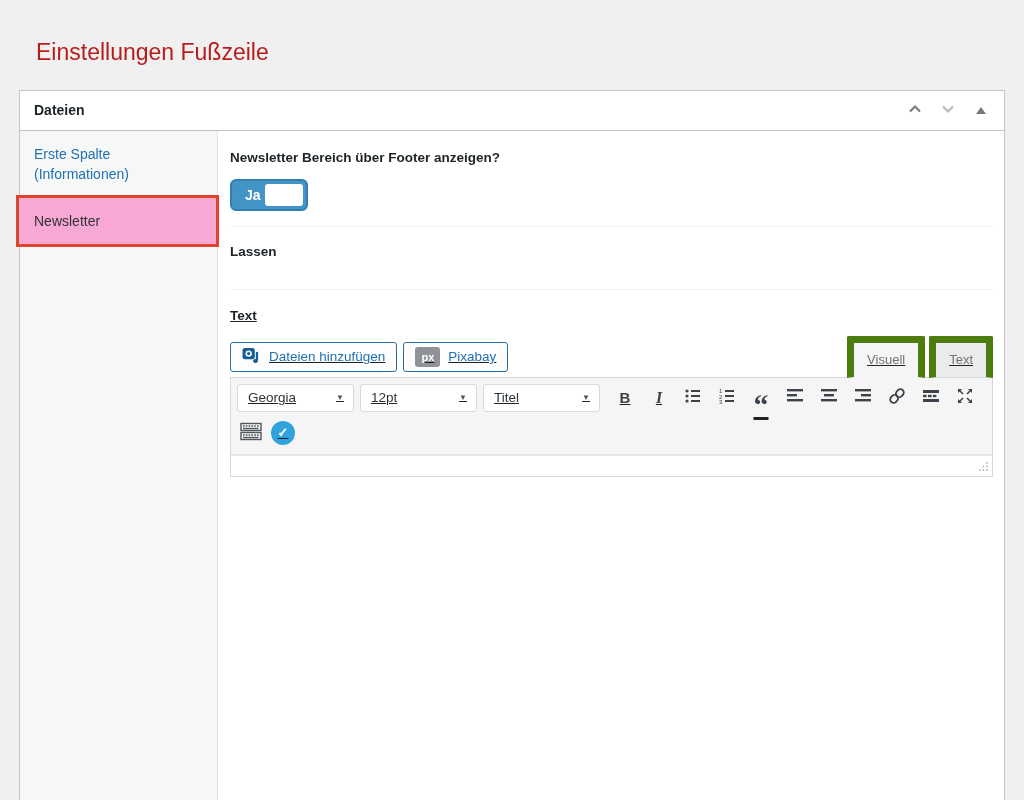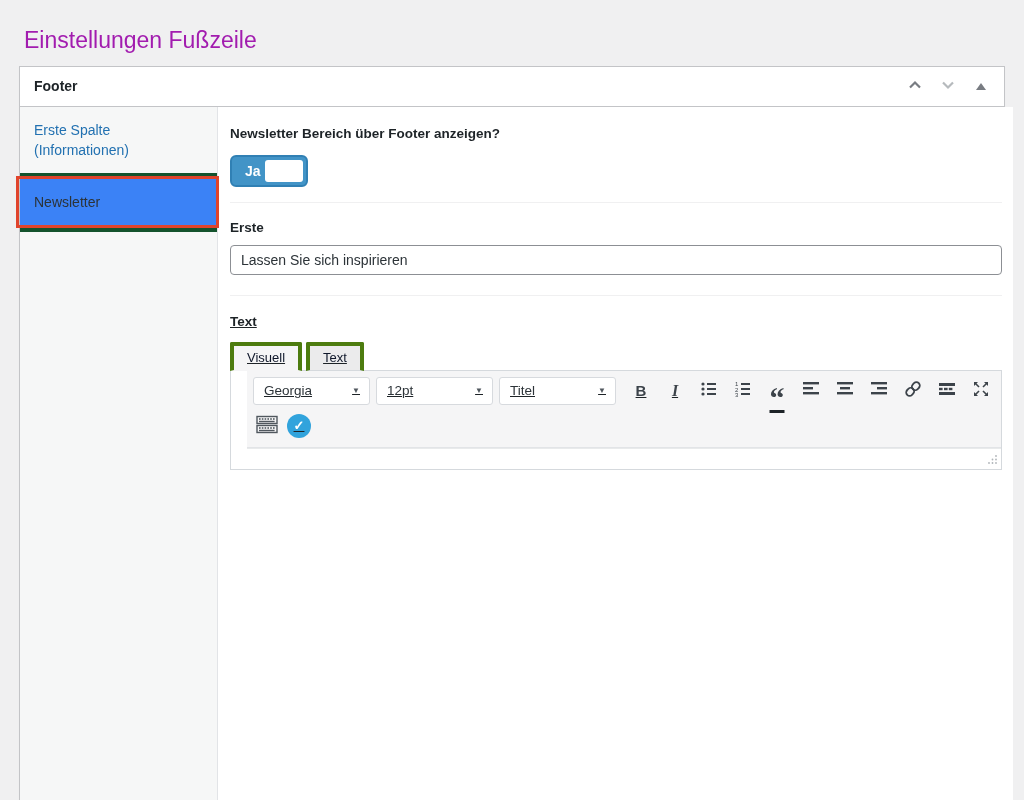--- a/index.html
+++ b/index.html
@@ -4,22 +4,22 @@
 <style>
   * { box-sizing: border-box; }
   html,body { margin:0; padding:0; }
   body {
     width:1024px; height:800px; overflow:hidden;
     background:#f0f0f1;
     font-family:"Liberation Sans", sans-serif;
     color:#1d2327;
   }
   h1.page-title {
-    margin:4px; padding:22px 20px 6px;
-    font-size:23px; font-weight:400; line-height:1.3; color:#a21caf;
+    margin:16px; padding:22px 20px 6px;
+    font-size:23px; font-weight:400; line-height:1.3; color:#b91c1c;
   }
   .postbox {
     margin:0 19px; background:#fff;
     border:1px solid #c3c4c7;
     box-shadow:0 1px 1px rgba(0,0,0,.04);
     height:760px;
   }
   .postbox-header {
     display:flex; justify-content:space-between; align-items:center;
     border-bottom:1px solid #c3c4c7; height:40px;
@@ -28,23 +28,23 @@
   .handle-actions { display:flex; align-items:center; gap:7px; padding-right:10px; }
   .handle-btn { width:26px; height:26px; display:flex; align-items:center; justify-content:center; background:none; border:0; cursor:pointer; padding:0; }
   .tri-up { width:0; height:0; border-left:5px solid transparent; border-right:5px solid transparent; border-bottom:7px solid #787c82; }
 
   .panel-body { display:flex; align-items:stretch; height:719px; }
 
   
   .tabs-sidebar { width:198px; flex:0 0 198px; background:#f6f7f7; border-right:1px solid #e2e4e7; }
   .side-tab {
     padding:13px 14px; font-size:14px; line-height:1.45;
-    color:#2271b1; border-bottom:6px solid #14532d; cursor:pointer;
-  }
-  .side-tab.active { background:#3b82f6; color:#2c3338; position:relative; }
+    color:#2271b1; border-bottom:1px solid #14532d; cursor:pointer;
+  }
+  .side-tab.active { background:#f9a8d4; color:#2c3338; position:relative; }
   .annotation-box {
     position:absolute; left:-4px; right:-2px; top:-3px; bottom:-2px;
     border:3px solid #e0442c; pointer-events:none; z-index:5;
   }
 
   
   .tab-content { flex:1 1 auto; padding:0 11px 0 12px; background:#fff; }
   .field-group { border-bottom:1px solid #f0f0f1; }
   .field-group.last { border-bottom:0;text-decoration:underline; }
   .field-label { display:block; font-size:13.5px; font-weight:700; color:#1d2327; }
@@ -76,28 +76,28 @@
     background:#fdfdfe; border:1px solid #2271b1; border-radius:3px;
     color:#2271b1; font-size:13.5px; font-family:"Liberation Sans", sans-serif; cursor:pointer;
   }
   .px-badge {
     width:25px; height:20px; background:#8f9397; border-radius:3px;
     color:#fff; font-size:11px; font-weight:700;
     display:flex; align-items:center; justify-content:center;
   }
   .editor-tabs { display:flex; gap:4px; }
   .tab-btn {
-    height:29px; padding:11px 13px; font-size:13px; color:#0f172a; cursor:pointer;
-    border:4px solid #4d7c0f; border-radius:2px 2px 0 0; position:relative;
+    height:29px; padding:17px 13px; font-size:13px; color:#737373; cursor:pointer;
+    border:7px solid #4d7c0f; border-radius:2px 2px 0 0; position:relative;
     display:flex; align-items:center; font-family:"Liberation Sans", sans-serif;
   }
   .tab-btn.active { background:#f5f5f6; border-bottom:1px solid #f5f5f6; margin-bottom:-1px; z-index:2; }
   .tab-btn.inactive { background:#ebebec; border-bottom:1px solid #d5d9dd; margin-bottom:-1px; }
 
-  .editor-wrap { border:1px solid #d5d9dd; background:#fff;padding-left:16px; }
+  .editor-wrap { border:1px solid #d5d9dd; background:#fff; }
   .mce-toolbars { background:#f5f5f6; border-bottom:1px solid #e2e4e7; padding:6px 6px 7px; }
   .mce-row { display:flex; align-items:center; gap:6px; }
   .mce-row + .mce-row { margin-top:7px; }
   .mce-select {
     width:117px; height:28px; background:#fff; border:1px solid #d7dade; border-radius:3px;
     display:flex; align-items:center; justify-content:space-between;
     padding:0 9px 0 10px; font-size:13.5px; color:#2c3338; cursor:pointer;
   }
   .mce-caret { font-size:8px; color:#50575e; }
   .mce-btn {
@@ -120,21 +120,21 @@
   .mce-statusbar { height:21px; border-top:1px solid #e8eaeb; position:relative; background:#fff; }
   .resize-grip { position:absolute; right:3px; bottom:3px; cursor:se-resize; line-height:0; }
 </style>
 </head>
 <body>
 
 <h1 class="page-title">Einstellungen Fußzeile</h1>
 
 <div class="postbox">
   <div class="postbox-header">
-    <h2>Footer</h2>
+    <h2>Dateien</h2>
     <div class="handle-actions">
       <button class="handle-btn">
         <span>
           <svg width="16" height="16" viewBox="0 0 16 16">
               <polyline points="3,10.5 8,5.5 13,10.5" fill="none" stroke="#787c82" stroke-width="2.2"></polyline>
             </svg>
         </span>
       </button>
       <button class="handle-btn">
         <span>
@@ -165,28 +165,45 @@
 
       <div class="field-group group-toggle">
         <span class="field-label">Newsletter Bereich über Footer anzeigen?</span>
         <div class="toggle-switch">
           <span class="toggle-on-label">Ja</span>
           <span class="toggle-knob"></span>
         </div>
       </div>
 
       <div class="field-group group-title">
-        <span class="field-label">Erste</span>
-        <input class="text-input" type="text" value="Lassen Sie sich inspirieren" style="">
+        <span class="field-label">Lassen</span>
       </div>
 
       <div class="field-group group-text last">
         <span class="field-label">Text</span>
 
         <div class="editor-top">
+          <div class="media-buttons">
+            <button class="btn-secondary">
+              <span>
+                <svg width="19" height="17" viewBox="0 0 20 18">
+                  <rect x="0.5" y="1" width="13" height="12" rx="2.5" fill="#135e96"></rect>
+                  <circle cx="7" cy="7" r="3.4" fill="#fff"></circle>
+                  <circle cx="7" cy="7" r="1.7" fill="#135e96"></circle>
+                  <rect x="14.6" y="5" width="2.4" height="9.5" rx="1.2" fill="#135e96"></rect>
+                  <ellipse cx="14.2" cy="14.8" rx="2.6" ry="2.2" fill="#135e96"></ellipse>
+                </svg>
+              </span>
+              <span>Dateien hinzufügen</span>
+            </button>
+            <button class="btn-secondary">
+              <span class="px-badge">px</span>
+              <span>Pixabay</span>
+            </button>
+          </div>
           <div class="editor-tabs">
             <div class="tab-btn active">Visuell</div>
             <div class="tab-btn inactive">Text</div>
           </div>
         </div>
 
         <div class="editor-wrap">
           <div class="mce-toolbars">
             <div class="mce-row">
               <div class="mce-select">

